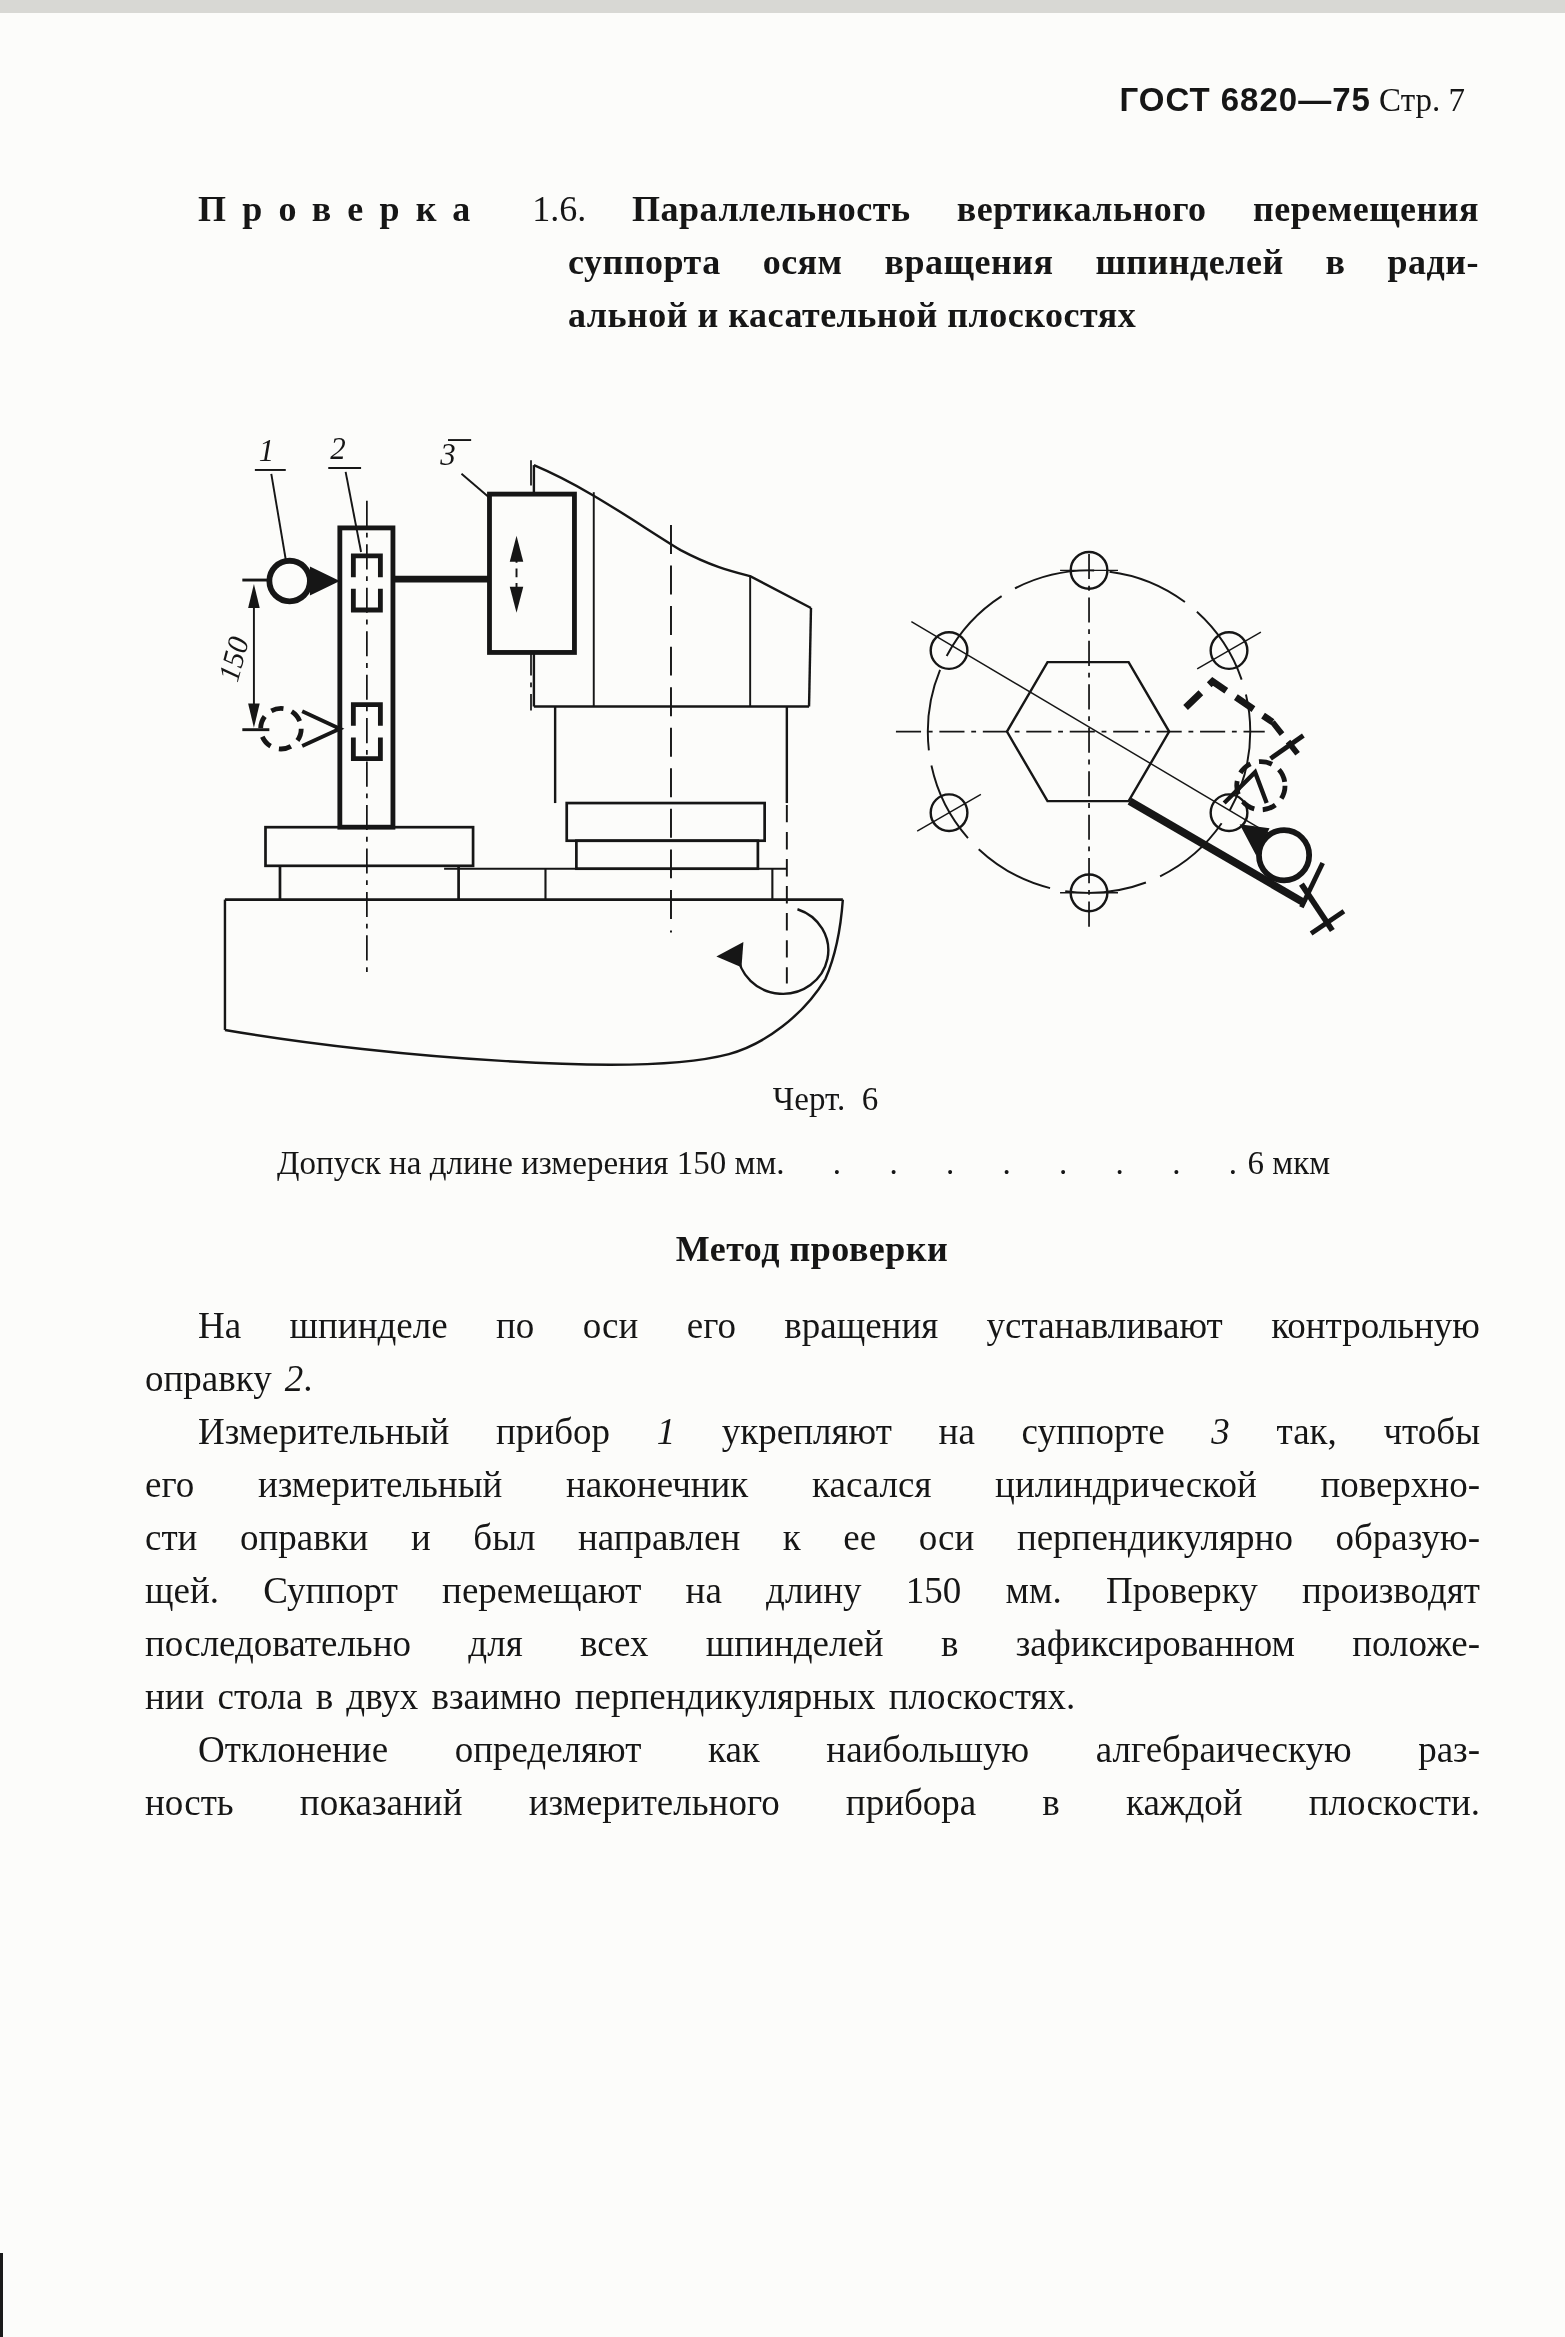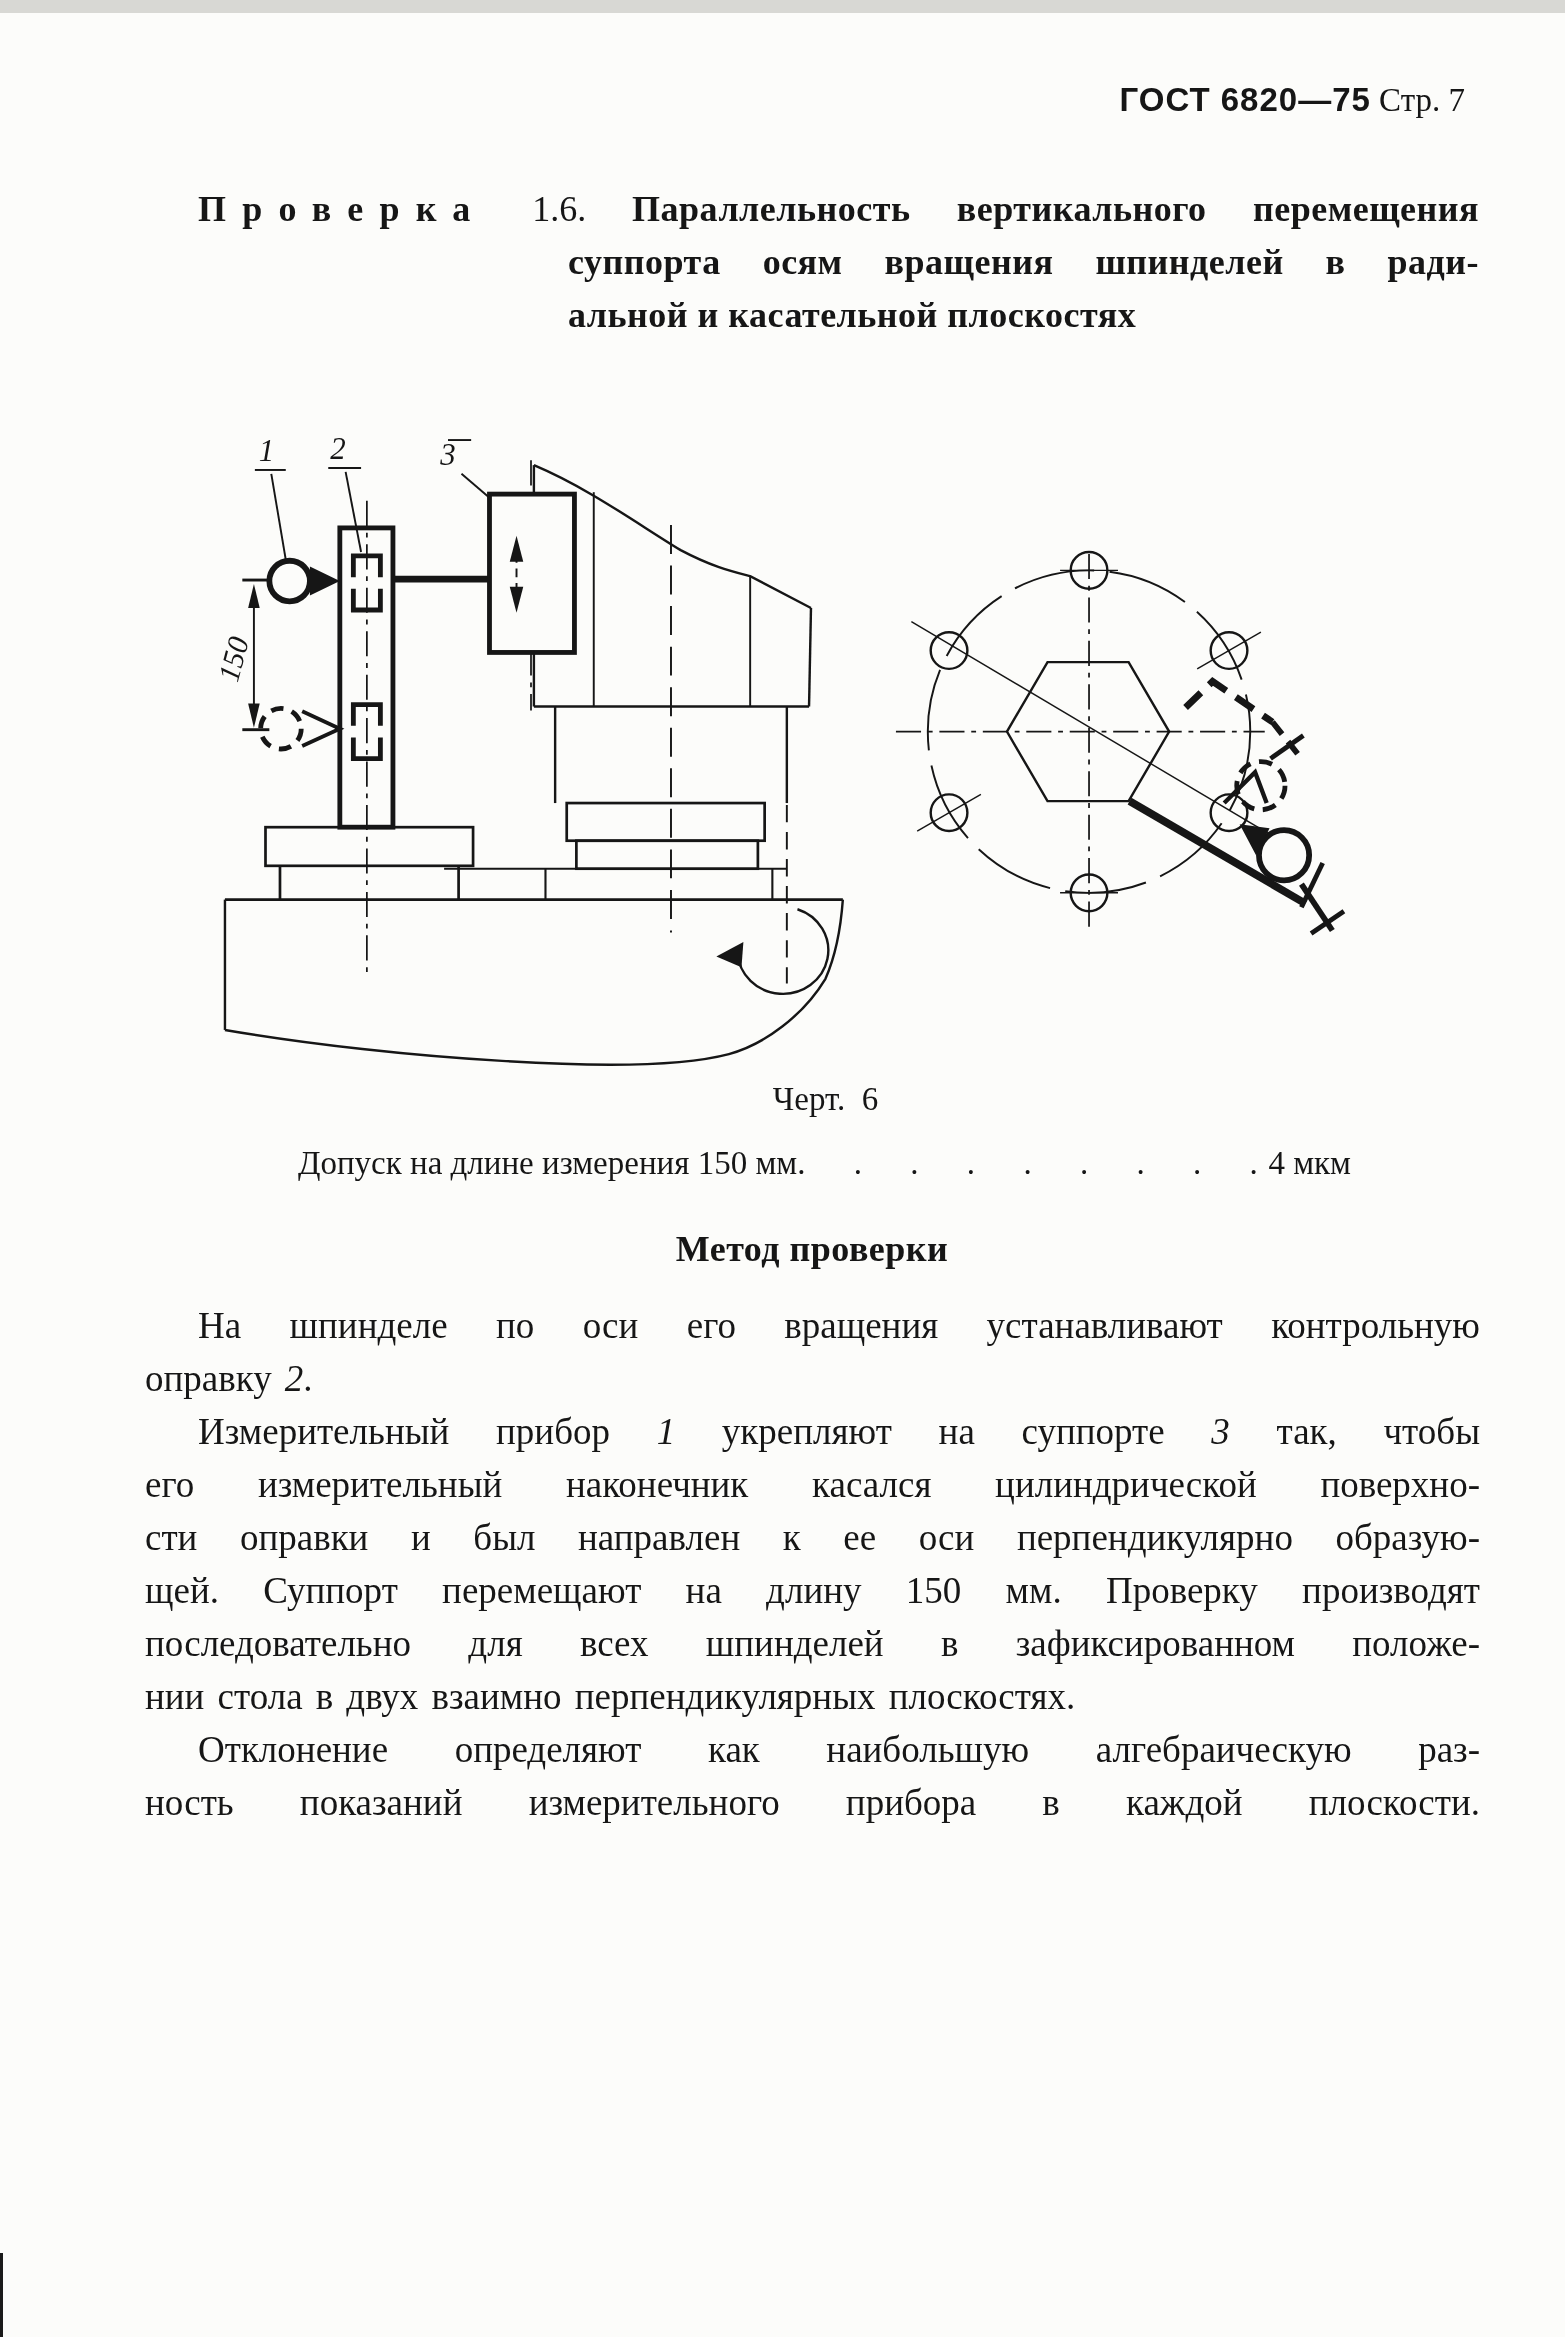--- a/index.html
+++ b/index.html
@@ -29,21 +29,21 @@
   .sp-word{letter-spacing:0.45em;font-weight:bold;}
   .titleblock b{letter-spacing:0.5px;}
   
   .figcap{
     position:absolute;left:676px;top:1068px;width:299px;
     text-align:center;font-size:33px;white-space:pre;
   }
   
   .tol{
     position:absolute;left:277px;top:1132px;width:1074px;
-    display:flex;justify-content:flex-end;align-items:baseline;
+    display:flex;justify-content:flex-start;align-items:baseline;
     font-size:33px;
   }
   .tol .dots{letter-spacing:10.6px;white-space:pre;}
   
   .mhead{
     position:absolute;left:145px;top:1215px;width:1334px;
     text-align:center;font-size:36px;font-weight:bold;letter-spacing:0.5px;
   }
   
   .body-text{
@@ -189,21 +189,21 @@
         <path d="M1268,818 L1300,786 L1312,818" stroke-width="4.5"></path>
       </g>
     </g>
   </svg>
 
   <div class="figcap">Черт.  6</div>
 
   <div class="tol">
     <span>Допуск на длине измерения 150 мм</span>
     <span class="dots">.  .  .  .  .  .  .  .  .</span>
-    <span>4 мкм</span>
+    <span>6 мкм</span>
   </div>
 
   <div class="mhead">Метод проверки</div>
 
   <div class="body-text">
       <div class="bline ind just">На шпинделе по оси его вращения устанавливают контрольную</div>
       <div class="bline">оправку <em>2</em>.</div>
       <div class="bline ind just">Измерительный прибор <em>1</em> укрепляют на суппорте <em>3</em> так, чтобы</div>
       <div class="bline just">его измерительный наконечник касался цилиндрической поверхно-</div>
       <div class="bline just">сти оправки и был направлен к ее оси перпендикулярно образую-</div>

